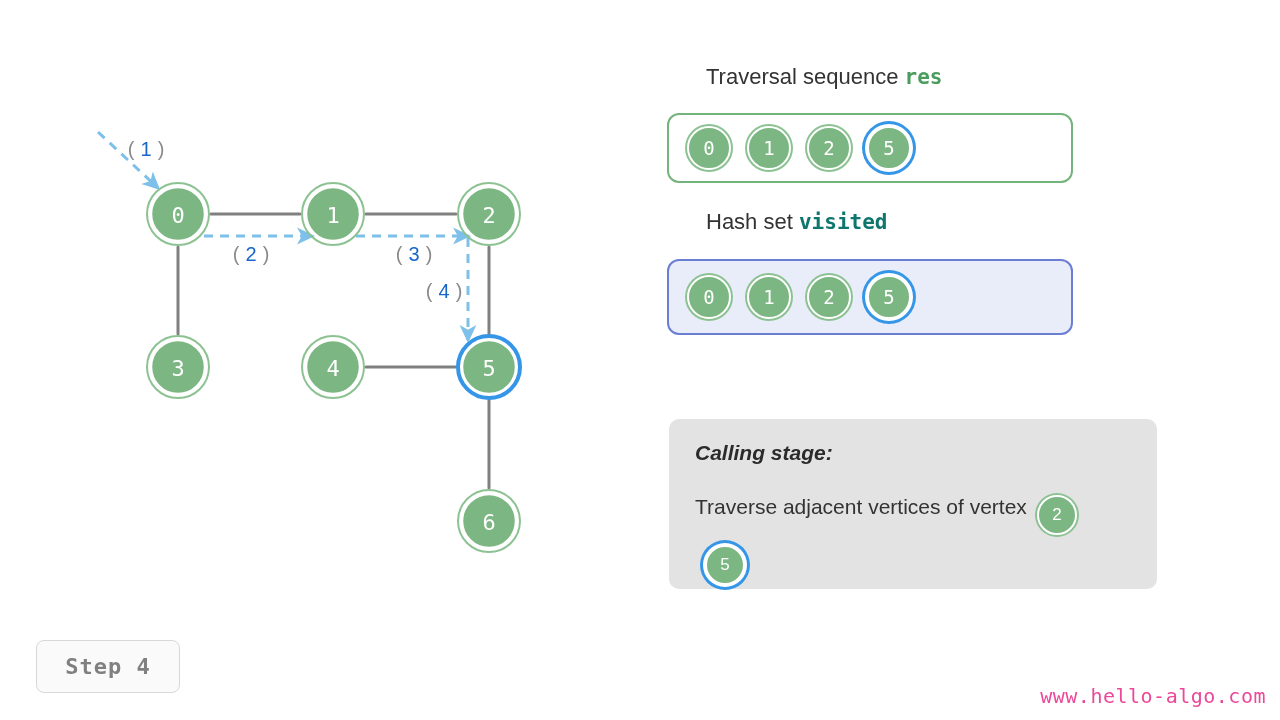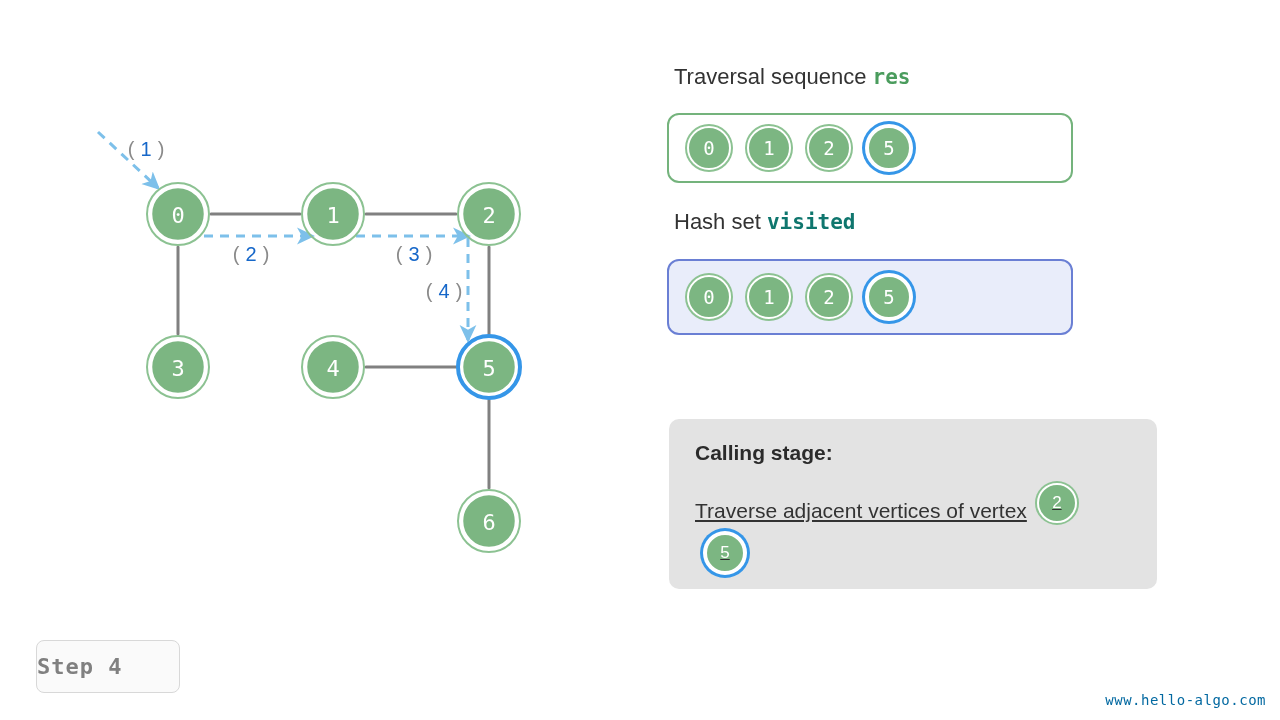--- a/index.html
+++ b/index.html
@@ -53,21 +53,21 @@
     position: absolute;
     left: 36px;
     top: 640px;
     width: 144px;
     height: 53px;
     border: 1px solid #d8d8d8;
     border-radius: 8px;
     background: #fafafa;
     display: flex;
     align-items: center;
-    justify-content: flex-start;
+    justify-content: center;
     box-sizing: border-box;
   }
   #step-badge span {
     font-family: "DejaVu Sans Mono", monospace;
     font-size: 22px;
     font-weight: bold;
     color: #808080;
     letter-spacing: 1px;
   }
 
@@ -77,20 +77,21 @@
     left: 640px;
     top: 0;
     width: 640px;
     height: 720px;
   }
   .panel-heading {
     position: absolute;
     font-size: 22px;
     color: #333333;
     white-space: nowrap;
+    margin-left: 32px;
   }
   .panel-heading .code-name {
     font-family: "DejaVu Sans Mono", monospace;
     font-weight: bold;
     font-size: 21px;
   }
   .code-green { color: #4a9c5d; }
   .code-blue  { color: #0f766e; }
 
   #res-heading     { left: 34px; top: 64px; }
@@ -154,48 +155,48 @@
     height: 170px;
     background: #e3e3e3;
     border-radius: 10px;
     box-sizing: border-box;
     padding: 22px 26px;
   }
   #calling-stage-title {
     font-size: 21px;
     font-weight: bold;
     color: #2b2b2b;
-    margin: 0 0 14px 0;
+    margin: 0 0 30px 0;
+    font-style: italic;
   }
   .stage-line {
     display: flex;
-    align-items: flex-end;
+    align-items: flex-start;
     font-size: 21px;
     color: #333333;
     margin-bottom: 6px;
     height: 44px;
-    text-decoration: underline;
   }
   .stage-line .chip {
     width: 36px;
     height: 36px;
     flex: 0 0 36px;
     font-size: 17px;
     margin-left: 10px;
     font-family: "Liberation Sans", sans-serif;
   }
 
   
   #watermark {
     position: absolute;
     right: 14px;
     bottom: 12px;
     font-family: "DejaVu Sans Mono", monospace;
-    font-size: 14px;
-    color: #0369a1;
+    font-size: 20px;
+    color: #ec4899;
     letter-spacing: 0.5px;
   }
 </style>
 </head>
 <body>
 
 <div class="stage">
 
   <div id="graph-panel">
     <svg id="graph-svg" width="640" height="720" viewBox="0 0 640 720">

